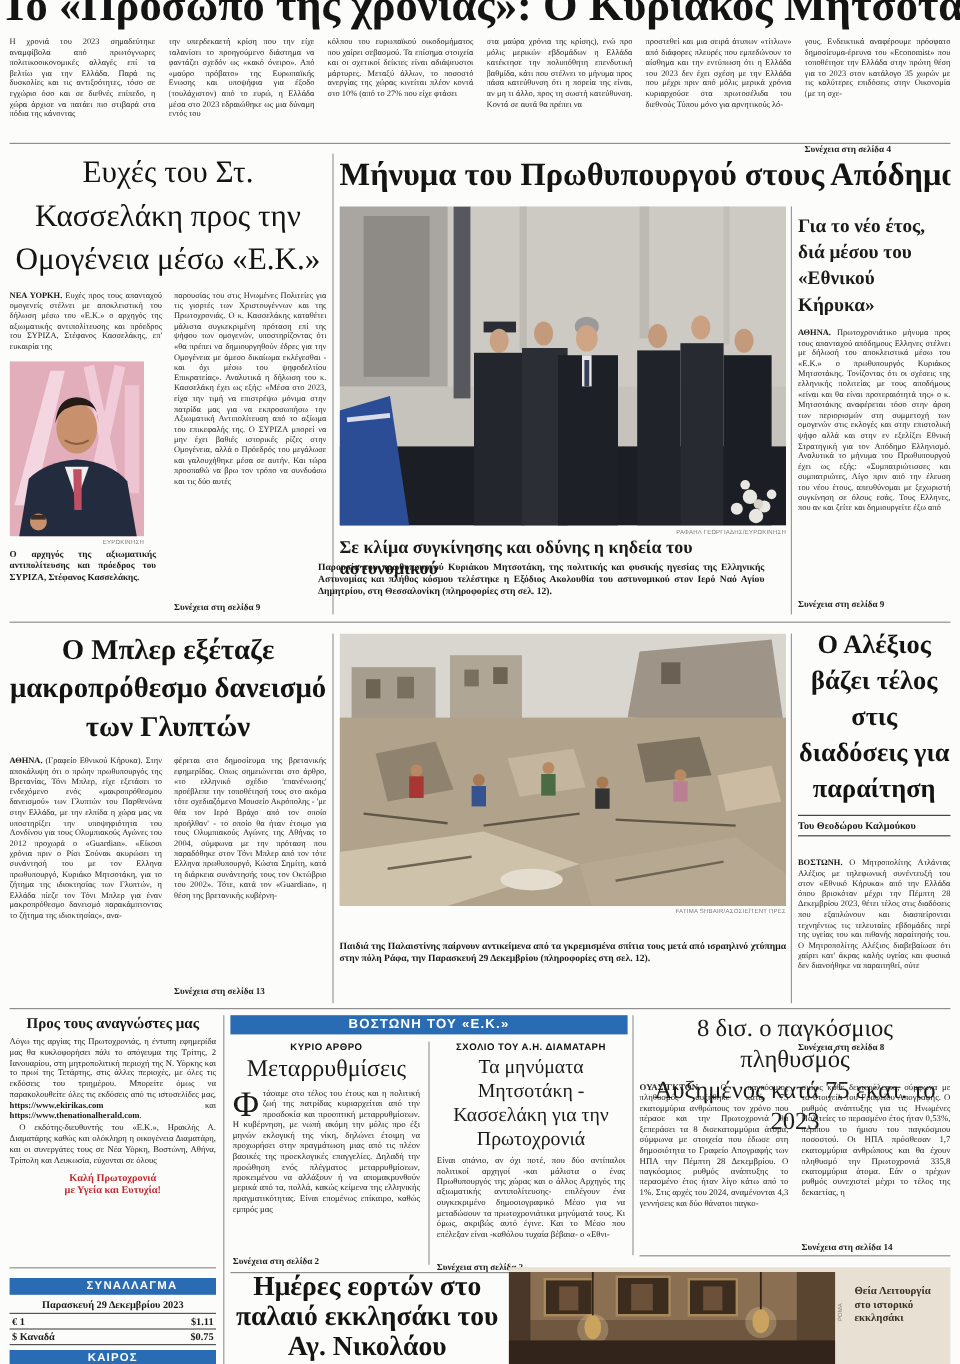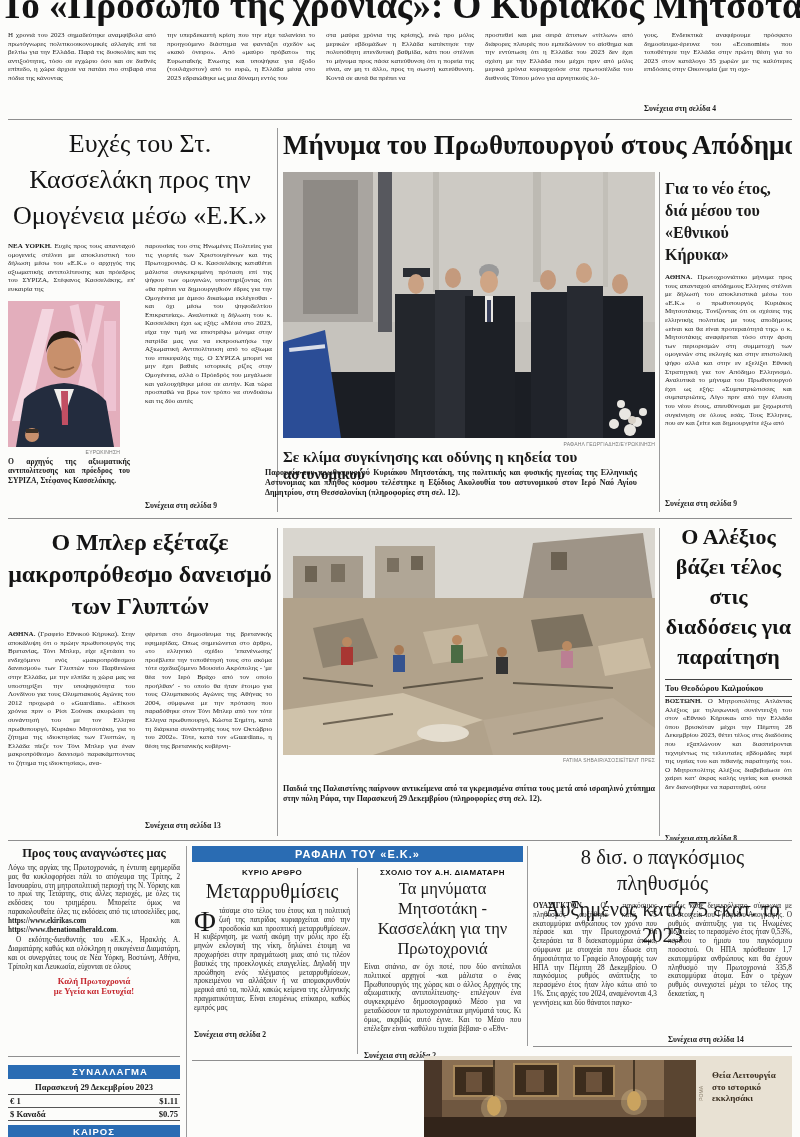--- a/index.html
+++ b/index.html
@@ -2,21 +2,21 @@
 <html lang="el"><head>
 <meta charset="utf-8">
 <style>
   html,body{margin:0;padding:0;}
   .page{position:relative;width:800px;height:1137px;background:#fcfcfa;overflow:hidden;
         font-family:"Liberation Serif","DejaVu Serif",serif;color:#1b1b1b;}
   .hrule{position:absolute;border-top:1px solid #8f8f8f;height:0;}
   .vrule{position:absolute;border-left:1px solid #9a9a9a;width:0;}
   .bodytxt{font-size:7px;line-height:8.6px;text-align:justify;overflow:hidden;}
   .dateline{font-weight:bold;}
-  .more{font-weight:bold;font-size:7.6px;margin-top:5px;}
+  .more{font-weight:bold;font-size:7.6px;margin-top:21px;}
   .credit{font-family:"Liberation Sans","DejaVu Sans",sans-serif;font-size:5px;color:#777;text-align:right;letter-spacing:.2px;}
   .caption{font-weight:bold;font-size:7.6px;line-height:9.4px;text-align:justify;}
   .subhead{font-weight:bold;font-size:15px;line-height:17px;}
   .banner{font-family:"Liberation Sans","DejaVu Sans",sans-serif;color:#fff;font-weight:bold;
           text-align:center;letter-spacing:1px;}
   .seclabel{font-family:"Liberation Sans","DejaVu Sans",sans-serif;font-weight:bold;font-size:8px;
             text-align:center;letter-spacing:.4px;color:#111;}
   .photo{display:block;}
   .abs{position:absolute;}
   .dropcap{float:left;font-size:30px;line-height:24px;padding-right:3px;padding-top:2px;}
@@ -24,20 +24,21 @@
 </head>
 <body>
 
 <div class="page">
 
   <div class="abs" style="left:0;right:0;top:-14px;font-weight:bold;font-size:37px;line-height:40px;text-align:center;white-space:nowrap;color:#141414;">Το «Πρόσωπο της χρονιάς»: Ο Κυριάκος Μητσοτάκης</div>
 
   <div class="abs" style="left:8px;top:31px;width:784px;height:84px;display:flex;gap:11px;font-family:Liberation Serif, serif;">
     <div class="bodytxt" style="flex:1;">Η χρονιά του 2023 σημαδεύτηκε αναμφίβολα από πρωτόγνωρες πολιτικοοικονομικές αλλαγές επί τα βελτίω για την Ελλάδα. Παρά τις δυσκολίες και τις αντιξοότητες, τόσο σε εγχώριο όσο και σε διεθνές επίπεδο, η χώρα άρχισε να πατάει πιο στιβαρά στα πόδια της κάνοντας</div>
     <div class="bodytxt" style="flex:1;">την υπερδεκαετή κρίση που την είχε ταλανίσει το προηγούμενο διάστημα να φαντάζει σχεδόν ως «κακό όνειρο». Από «μαύρο πρόβατο» της Ευρωπαϊκής Ενωσης και υποψήφια για έξοδο (τουλάχιστον) από το ευρώ, η Ελλάδα μέσα στο 2023 εδραιώθηκε ως μια δύναμη εντός του</div>
+    <div class="bodytxt" style="flex:1;">κόλπου του ευρωπαϊκού οικοδομήματος που χαίρει σεβασμού. Τα επίσημα στοιχεία και οι σχετικοί δείκτες είναι αδιάψευστοι μάρτυρες. Μεταξύ άλλων, το ποσοστό ανεργίας της χώρας κινείται πλέον κοντά στο 10% (από το 27% που είχε φτάσει</div>
     <div class="bodytxt" style="flex:1;">στα μαύρα χρόνια της κρίσης), ενώ προ μόλις μερικών εβδομάδων η Ελλάδα κατέκτησε την πολυπόθητη επενδυτική βαθμίδα, κάτι που στέλνει το μήνυμα προς πάσα κατεύθυνση ότι η πορεία της είναι, αν μη τι άλλο, προς τη σωστή κατεύθυνση. Κοντά σε αυτά θα πρέπει να</div>
     <div class="bodytxt" style="flex:1;">προστεθεί και μια σειρά άτυπων «τίτλων» από διάφορες πλευρές που εμπεδώνουν το αίσθημα και την εντύπωση ότι η Ελλάδα του 2023 δεν έχει σχέση με την Ελλάδα που μέχρι πριν από μόλις μερικά χρόνια κυριαρχούσε στα πρωτοσέλιδα του διεθνούς Τύπου μόνο για αρνητικούς λό-</div>
     <div style="flex:1;">
       <div class="bodytxt" style="height:68px;">γους. Ενδεικτικά αναφέρουμε πρόσφατο δημοσίευμα-έρευνα του «Economist» που τοποθέτησε την Ελλάδα στην πρώτη θέση για το 2023 στον κατάλογο 35 χωρών με τις καλύτερες επιδόσεις στην Οικονομία (με τη σχε-</div>
       <div class="more">Συνέχεια στη σελίδα 4</div>
     </div>
   </div>
   <div class="hrule" style="left:8px;width:784px;top:119px;"></div>
 
   <div class="abs" style="left:8px;top:126px;width:264px;height:386px;">
@@ -182,21 +183,21 @@
     <path d="M40,196 L110,186 M230,206 L320,190" stroke="#6e6454" stroke-width="2" fill="none"></path>
   </svg>
   <div class="abs credit" style="left:283px;top:757px;width:372px;">FATIMA SHBAIR/ΑΣΟΣΙΕΪΤΕΝΤ ΠΡΕΣ</div>
   <div class="abs caption" style="left:283px;top:784px;width:372px;font-size:8px;line-height:10px;">Παιδιά της Παλαιστίνης παίρνουν αντικείμενα από τα γκρεμισμένα σπίτια τους μετά από ισραηλινό χτύπημα στην πόλη Ράφα, την Παρασκευή 29 Δεκεμβρίου (πληροφορίες στη σελ. 12).</div>
 
   <div class="vrule" style="left:659px;top:528px;height:308px;"></div>
 
   <div class="abs" style="left:665px;top:522px;width:127px;height:314px;">
     <div style="font-weight:bold;font-size:22px;line-height:30px;text-align:center;color:#141414;">Ο Αλέξιος βάζει τέλος στις διαδόσεις για παραίτηση</div>
     <div style="margin-top:7px;border-top:1px solid #444;border-bottom:1px solid #444;padding:3px 0;font-weight:bold;font-size:8.5px;">Του Θεοδώρου Καλμούκου</div>
-    <div class="bodytxt" style="margin-top:0;height:132px;">
+    <div class="bodytxt" style="margin-top:18px;height:132px;">
       <b class="dateline">ΒΟΣΤΩΝΗ.</b>
       <span>Ο Μητροπολίτης Ατλάντας Αλέξιος με τηλεφωνική συνέντευξή του στον «Εθνικό Κήρυκα» από την Ελλάδα όπου βρισκόταν μέχρι την Πέμπτη 28 Δεκεμβρίου 2023, θέτει τέλος στις διαδόσεις που εξαπλώνουν και διασπείρονται τεχνηέντως τις τελευταίες εβδομάδες περί της υγείας του και πιθανής παραίτησής του. Ο Μητροπολίτης Αλέξιος διαβεβαίωσε ότι χαίρει κατ' άκρας καλής υγείας και φυσικά δεν διανοήθηκε να παραιτηθεί, ούτε</span>
     </div>
     <div class="more">Συνέχεια στη σελίδα 8</div>
   </div>
 
   <div class="hrule" style="left:8px;width:784px;top:840px;"></div>
 
   <div class="abs" style="left:8px;top:846px;width:172px;">
     <div style="font-weight:bold;font-size:12.5px;text-align:center;margin-bottom:3px;">Προς τους αναγνώστες μας</div>
@@ -207,21 +208,21 @@
     <div style="font-weight: bold; font-size: 8.6px; line-height: 10.5px; text-align: center; margin-top: 4px; color: rgb(197, 40, 47);">
       <div>Καλή Πρωτοχρονιά</div>
       <div>με Υγεία και Ευτυχία!</div>
     </div>
   </div>
   <div class="hrule" style="left:8px;width:172px;top:1056px;"></div>
 
   <div class="vrule" style="left:186px;top:846px;height:291px;"></div>
 
   <div class="abs" style="left:192px;top:846px;width:331px;height:212px;">
-    <div class="banner" style="height: 16px; line-height: 16px; font-size: 11px; background: rgb(42, 108, 179);">ΡΑΦΑΗΛ ΤΟΥ «Ε.Κ.»</div>
+    <div class="banner" style="height: 16px; line-height: 16px; font-size: 11px; background: rgb(42, 108, 179);">ΒΟΣΤΩΝΗ ΤΟΥ «Ε.Κ.»</div>
     <div class="vrule" style="left:165px;top:22px;height:186px;"></div>
     <div style="position:absolute;left:2px;top:22px;width:156px;">
       <div class="seclabel">ΚΥΡΙΟ ΑΡΘΡΟ</div>
       <div style="font-size:20px;line-height:24px;text-align:center;margin:2px 0 4px 0;">Μεταρρυθμίσεις</div>
       <div class="bodytxt" style="font-size:7.3px;line-height:8.8px;height:118px;">
         <span class="dropcap">Φ</span><span>τάσαμε στο τέλος του έτους και η πολιτική ζωή της πατρίδας κυριαρχείται από την προσδοκία και προοπτική μεταρρυθμίσεων. Η κυβέρνηση, με νωπή ακόμη την μόλις προ έξι μηνών εκλογική της νίκη, δηλώνει έτοιμη να προχωρήσει στην πραγμάτωση μιας από τις πλέον βασικές της προεκλογικές επαγγελίες. Δηλαδή την προώθηση ενός πλέγματος μεταρρυθμίσεων, προκειμένου να αλλάξουν ή να απομακρυνθούν μερικά από τα, πολλά, κακώς κείμενα της ελληνικής πραγματικότητας. Είναι επομένως επίκαιρο, καθώς εμπρός μας</span>
       </div>
       <div class="more">Συνέχεια στη σελίδα 2</div>
     </div>
     <div style="position:absolute;left:172px;top:22px;width:157px;">
@@ -260,20 +261,21 @@
       <span>€ 1</span>
       <span>$1.11</span>
     </div>
     <div style="display:flex;justify-content:space-between;border-top:1px solid #555;border-bottom:1px solid #555;font-weight:bold;font-size:8.6px;padding:1px 2px;">
       <span>$ Καναδά</span>
       <span>$0.75</span>
     </div>
     <div class="banner" style="height: 14px; line-height: 14px; font-size: 9.5px; margin-top: 4px; background: rgb(42, 108, 179);">ΚΑΙΡΟΣ</div>
   </div>
 
+  <div class="abs" style="left:193px;top:1059px;width:226px;font-weight:bold;font-size:23px;line-height:25px;text-align:center;color:#141414;">Ημέρες εορτών στο παλαιό εκκλησάκι του Αγ. Νικολάου</div>
 
   <div class="abs" style="left: 424px; top: 1056px; width: 368px; height: 81px; background: rgb(232, 225, 211);">
     <svg class="photo" width="272" height="77" viewBox="0 0 272 77" style="position:absolute;left:0;top:4px;">
       <rect width="272" height="77" fill="#6f5740"></rect>
       <rect x="0" y="0" width="272" height="40" fill="#8a6f52"></rect>
       <rect x="0" y="0" width="18" height="77" fill="#4a3729"></rect>
       <rect x="240" y="0" width="32" height="77" fill="#5a4531"></rect>
       <g stroke="#a8895c" stroke-width="2" fill="#3c2c1d">
         <rect x="30" y="6" width="40" height="30"></rect>
         <rect x="90" y="4" width="44" height="32"></rect>

